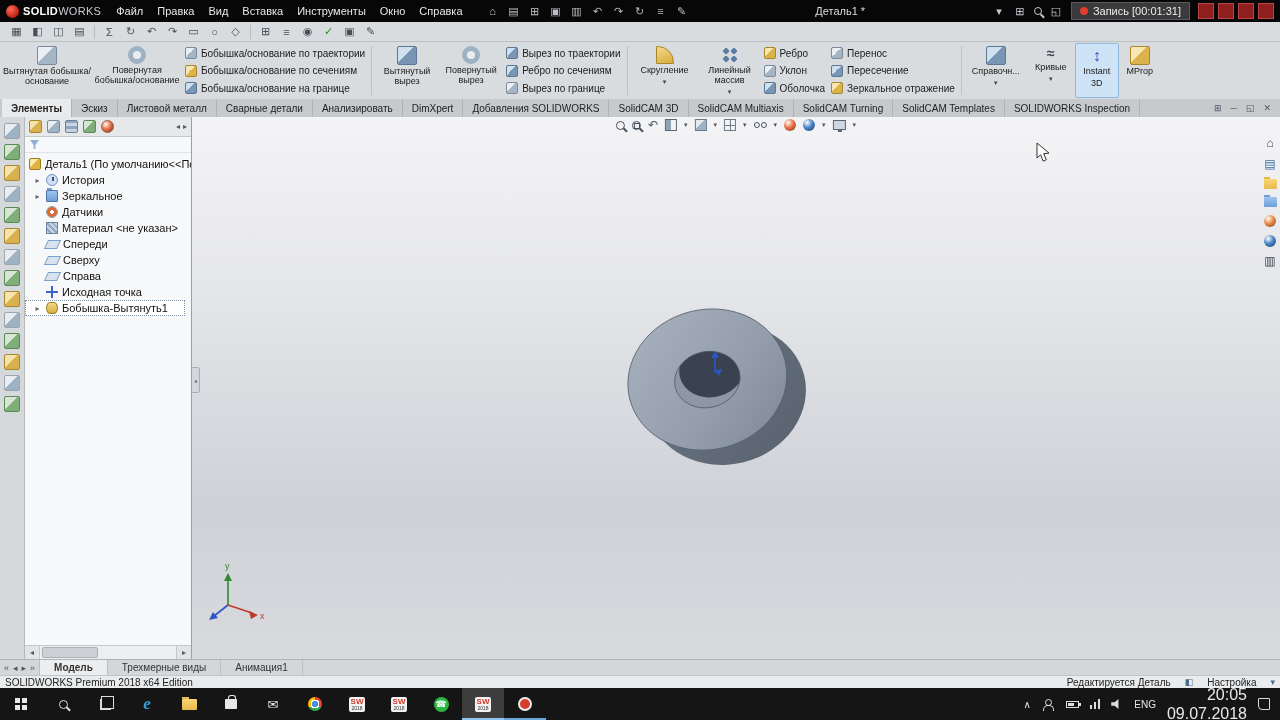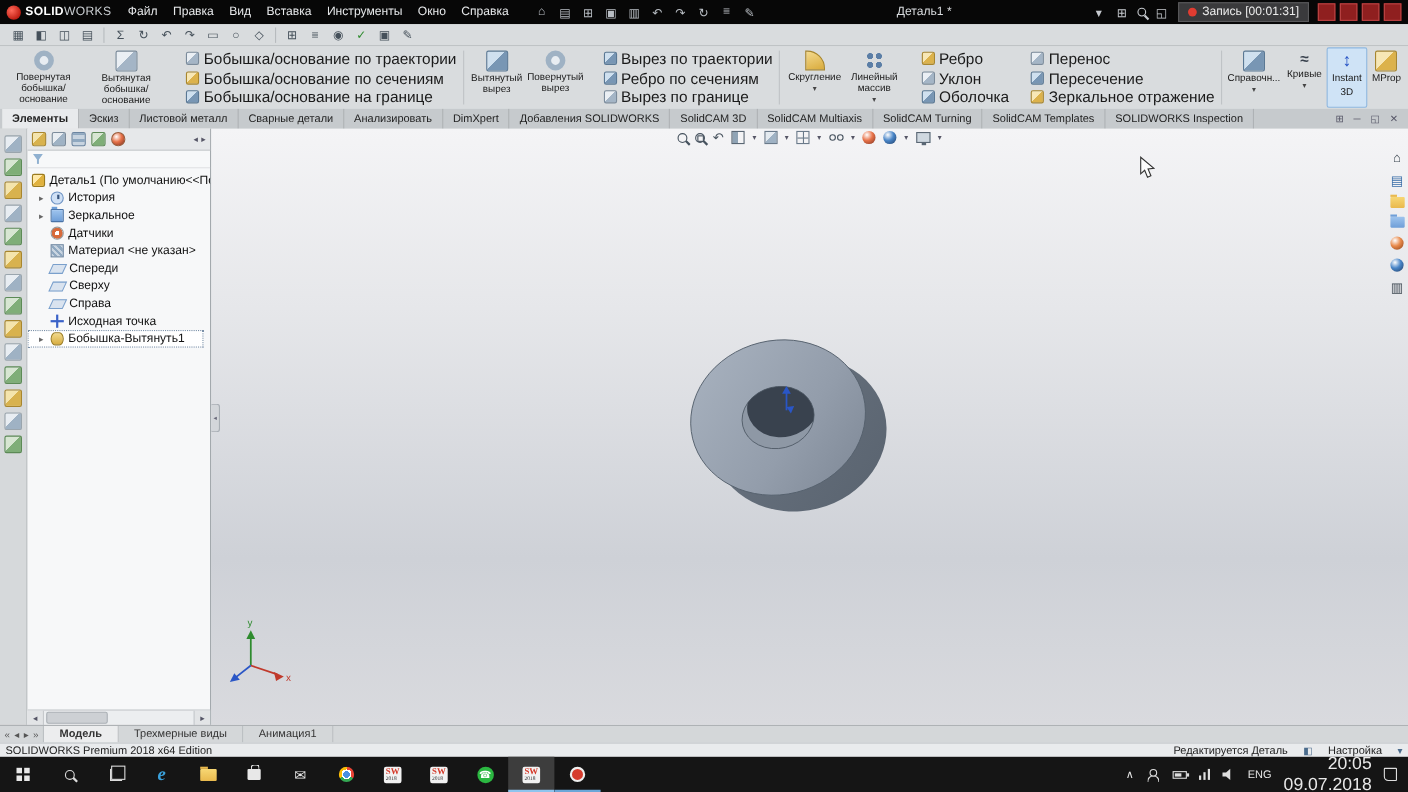--- a/index.html
+++ b/index.html
@@ -32,21 +32,21 @@
   .qsep { width:1px; height:14px; background:#b7bbbe; }
   .green { color:#2e8b2e; }
 
   
   .ribbon { height:57px; background:#d9dcde; display:flex; align-items:stretch; padding:1px 2px; flex:none; }
   .rsep { width:1px; background:#bfc3c6; margin:3px 3px; }
   .rbtn-lg { display:flex; flex-direction:column; align-items:center; justify-content:flex-start; padding-top:3px; gap:2px; font-size:9px; text-align:center; color:#1a1a1a; line-height:1.1; }
   .rbtn-lg .dd { font-size:7px; color:#444; }
   .w90{width:90px} .w74{width:76px} .w64{width:64px} .w68{width:68px} .w62{width:62px} .w46{width:48px} .w44{width:44px} .w40{width:42px}
   .rstack { display:flex; flex-direction:column; justify-content:space-evenly; padding:0 3px; }
-  .rbtn-sm { display:flex; align-items:center; gap:4px; font-size:14px; color:#1a1a1a; height:15px; white-space:nowrap;margin-left:14px; }
+  .rbtn-sm { display:flex; align-items:center; gap:4px; font-size:10px; color:#1a1a1a; height:15px; white-space:nowrap; }
   .selected { background:#cfe3f6; border:1px solid #8fb8e0; border-radius:2px; }
   .rspacer { flex:1; }
 
   
   .cube { width:20px; height:19px; background:linear-gradient(135deg,#eaeff4 0 45%,#a4b5c6 45% 100%); border:1px solid #7b8b9b; border-radius:2px; flex:none; }
   .cube.sm { width:12px; height:12px; }
   .tint-gold { background:linear-gradient(135deg,#f7e7b5 0 45%,#dcb24b 45% 100%); border-color:#a8862e; }
   .tint-steel { background:linear-gradient(135deg,#cfe0ef 0 45%,#7896b4 45% 100%); border-color:#5a7894; }
   .ring { width:18px; height:18px; border:5px solid #9fb2c4; border-radius:50%; background:#e8edf2; flex:none; }
   .fillet-shape { width:18px; height:18px; background:linear-gradient(160deg,#f4da8e,#d9ab3c); border:1px solid #a8862e; border-radius:0 90% 0 0; flex:none; }
@@ -169,21 +169,21 @@
   .tview::after { content:""; position:absolute; right:-4px; top:-4px; width:11px; height:11px; border:1px solid #dcdcdc; background:#151515; }
   .edge-e { font-family:"Liberation Serif",serif; font-style:italic; font-weight:bold; font-size:17px; color:#3aa0da; }
   .tfolder { width:15px; height:11px; background:linear-gradient(#f7d774,#e9b94d); border-radius:1px; position:relative; }
   .tfolder::before { content:""; position:absolute; top:-2px; left:0; width:7px; height:2px; background:#e9b94d; }
   .tbag { width:12px; height:10px; background:#e8e8e8; border-radius:1px; position:relative; }
   .tbag::before { content:""; position:absolute; top:-4px; left:3px; width:6px; height:4px; border:1.4px solid #e8e8e8; border-bottom:none; border-radius:3px 3px 0 0; }
   .tmail { font-size:13px; color:#e8e8e8; }
   .chrome { width:14px; height:14px; border-radius:50%;
     background:radial-gradient(circle, #4a90e2 0 3px, #fff 3px 4.5px, transparent 4.5px),
                conic-gradient(#ea4335 0 120deg, #34a853 120deg 240deg, #fbbc05 240deg 360deg); }
-  .sw-badge { font-size:8px; font-weight:bold; color:#d43a2a; background:#f2f2f2; border-radius:2px; padding:1px 2px; line-height:1; text-align:left;font-family:Liberation Serif, serif; }
+  .sw-badge { font-size:8px; font-weight:bold; color:#d43a2a; background:#f2f2f2; border-radius:2px; padding:1px 2px; line-height:1; text-align:center; }
   .sw-badge small { display:block; font-size:5px; color:#333; font-weight:normal; }
   .wa { width:15px; height:15px; border-radius:50%; background:#2bb741; display:flex; align-items:center; justify-content:center; color:#fff; font-size:9px; }
   .recapp { width:14px; height:14px; border-radius:50%; border:2px solid #eee; background:#d63c2e; }
   .tray { margin-left:auto; display:flex; align-items:center; gap:11px; padding:0 10px; font-size:10px; }
   .ppl { position:relative; width:13px; height:11px; }
   .ppl::before { content:""; position:absolute; left:3px; top:0; width:5px; height:5px; border:1px solid #ddd; border-radius:50%; }
   .ppl::after { content:""; position:absolute; left:1px; top:6px; width:9px; height:5px; border:1px solid #ddd; border-bottom:none; border-radius:5px 5px 0 0; }
   .batt { width:13px; height:7px; border:1px solid #ddd; position:relative; }
   .batt::before { content:""; position:absolute; inset:1px 4px 1px 1px; background:#ddd; }
   .batt::after { content:""; position:absolute; right:-3px; top:1px; width:2px; height:3px; background:#ddd; }
@@ -261,26 +261,26 @@
     <span class="g">⊞</span>
     <span class="g">≡</span>
     <span class="g">◉</span>
     <span class="g green">✓</span>
     <span class="g">▣</span>
     <span class="g">✎</span>
   </div>
 
   <div class="ribbon">
     <div class="rbtn-lg w90">
+      <span class="cube"></span>
+      <span>Вытянутая бобышка/основание</span>
+    </div>
+    <div class="rbtn-lg w90">
       <span class="ring"></span>
       <span>Повернутая бобышка/основание</span>
-    </div>
-    <div class="rbtn-lg w90">
-      <span class="cube"></span>
-      <span>Вытянутая бобышка/основание</span>
     </div>
     <div class="rstack">
       <div class="rbtn-sm">
         <span class="cube sm"></span>
         <span>Бобышка/основание по траектории</span>
       </div>
       <div class="rbtn-sm">
         <span class="cube sm tint-gold"></span>
         <span>Бобышка/основание по сечениям</span>
       </div>

